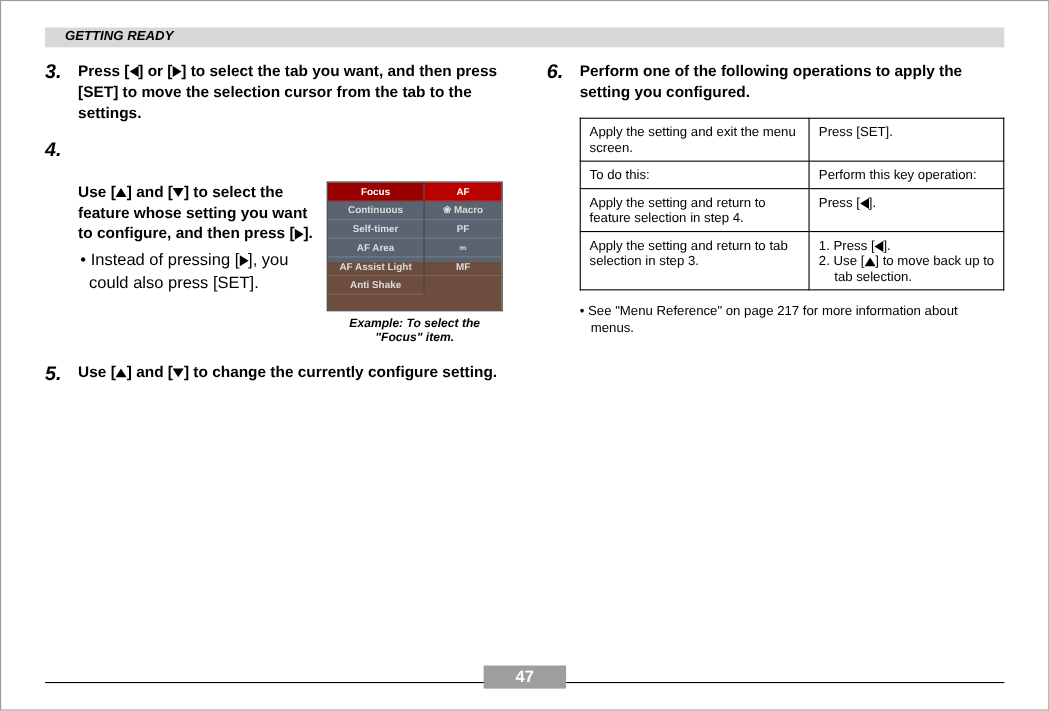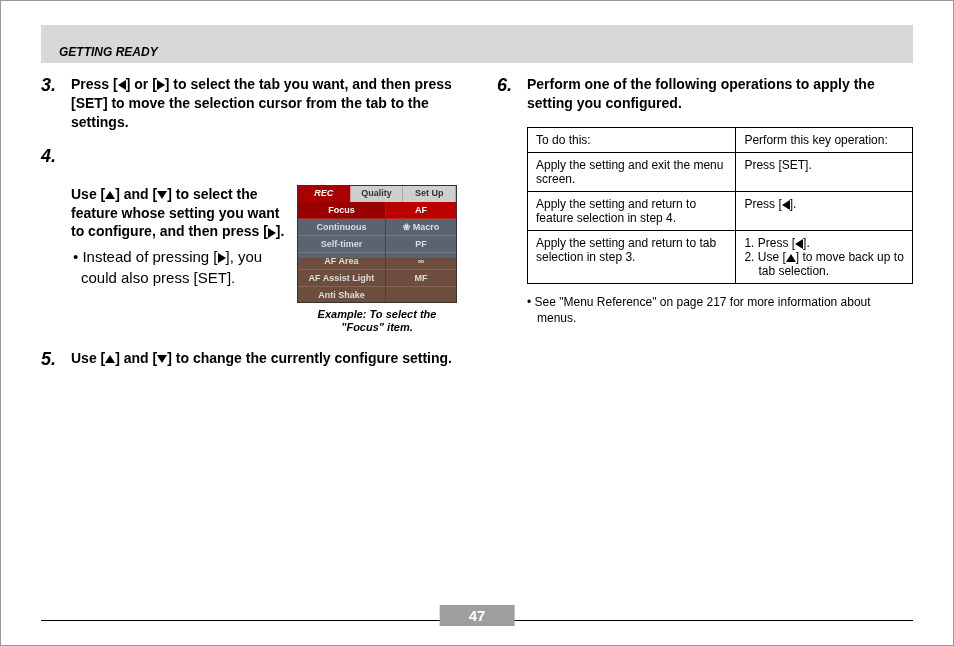--- a/index.html
+++ b/index.html
@@ -12,21 +12,21 @@
     overflow: hidden;
     position: relative;
     box-sizing: border-box;
     border: 1px solid #999;
   }
   .section-bar {
     background: #d8d8d8;
     font-weight: bold;
     font-style: italic;
     font-size: 12px;
-    padding: 20px 8px 4px 18px;
+    padding: 0 8px 4px 18px;
     margin: 24px 40px 12px 40px;
   }
   .columns {
     display: flex;
     padding: 0 40px;
   }
   .col {
     width: 50%;
     box-sizing: border-box;
   }
@@ -201,25 +201,20 @@
       <div class="step-body">
         <div class="step4-row">
           <div class="step4-text">
             <span>Use [</span><span class="tri tri-up"></span><span>] and [</span><span class="tri tri-down"></span><span>] to select the feature whose setting you want to configure, and then press [</span><span class="tri tri-right"></span><span>].</span>
             <div class="bullet-line">
               <span>• Instead of pressing [</span><span class="tri tri-right"></span><span>], you could also press [SET].</span>
             </div>
           </div>
           <div class="menu-figure">
             <div class="menu-screen">
-              <div class="menu-tabs">
-                <div class="tab active">REC</div>
-                <div class="tab">Quality</div>
-                <div class="tab">Set Up</div>
-              </div>
               <div class="menu-body">
                 <div class="menu-list">
                   <div class="menu-item sel">Focus</div>
                   <div class="menu-item">Continuous</div>
                   <div class="menu-item">Self-timer</div>
                   <div class="menu-item">AF Area</div>
                   <div class="menu-item">AF Assist Light</div>
                   <div class="menu-item">Anti Shake</div>
                 </div>
                 <div class="menu-options">
@@ -250,26 +245,26 @@
 
     <div class="step">
       <div class="step-num">6.</div>
       <div class="step-body">Perform one of the following operations to apply the setting you configured.</div>
     </div>
 
     <div style="padding-left:30px;">
       <table class="keyops">
         <tbody>
             <tr>
+          <td>Apply the setting and exit the menu screen.</td>
+          <td>Press [SET].</td>
+        </tr>
+        <tr>
           <th>To do this:</th>
           <th>Perform this key operation:</th>
-        </tr>
-        <tr>
-          <td>Apply the setting and exit the menu screen.</td>
-          <td>Press [SET].</td>
         </tr>
         <tr>
           <td>Apply the setting and return to feature selection in step 4.</td>
           <td>
             <span>Press [</span><span class="tri tri-left"></span><span>].</span>
           </td>
         </tr>
         <tr>
           <td>Apply the setting and return to tab selection in step 3.</td>
           <td>

